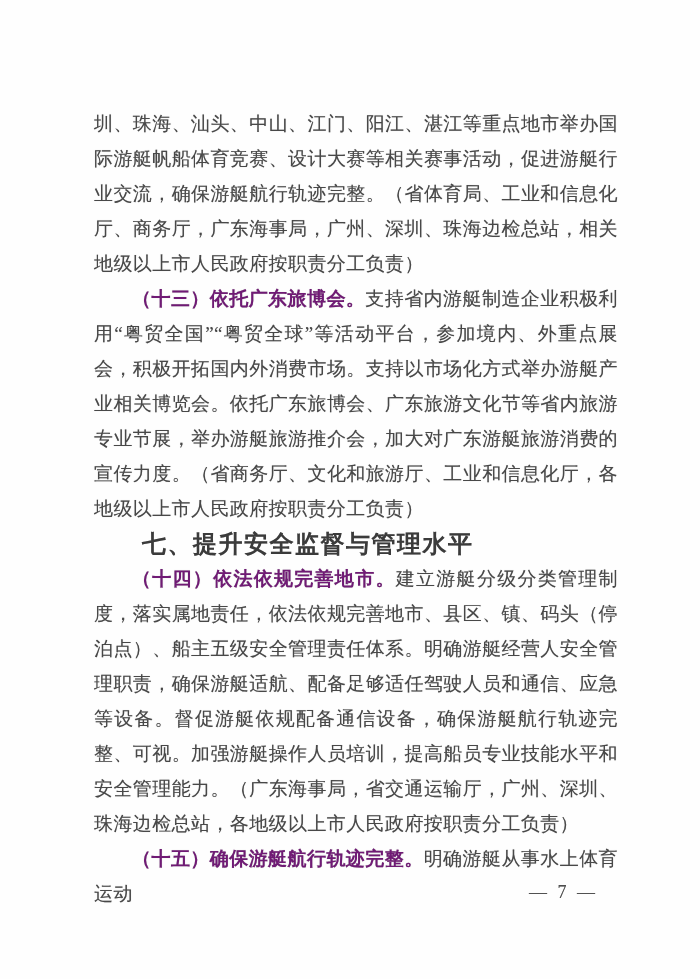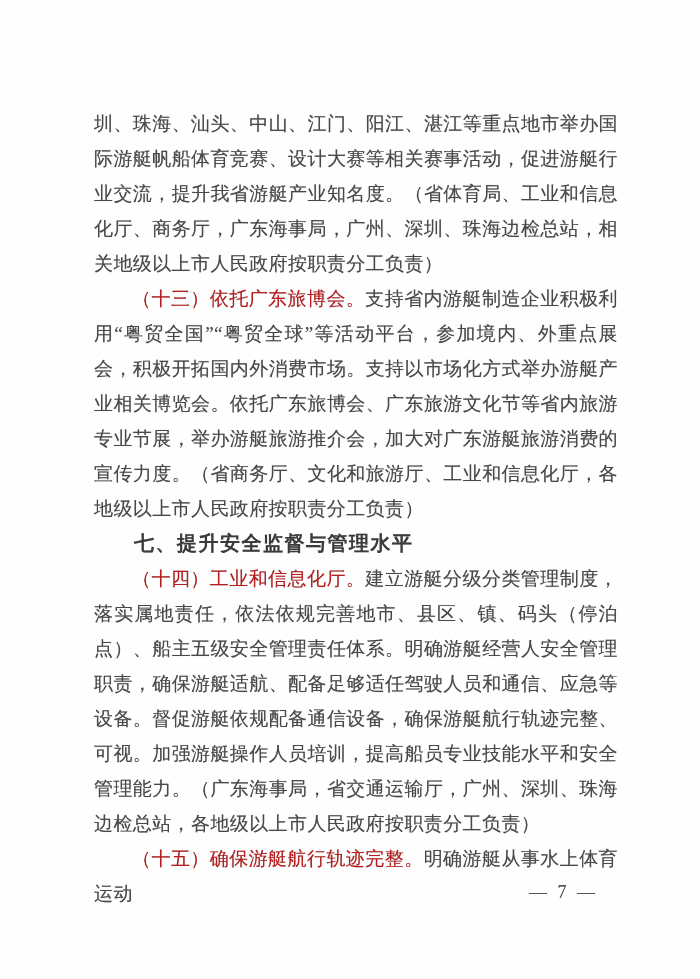--- a/index.html
+++ b/index.html
@@ -27,28 +27,28 @@
     line-height: 35px;
     letter-spacing: 0.4px;
     text-align: justify;
     text-justify: inter-ideograph;
     text-shadow: 0 0 0.7px rgba(72, 72, 72, 0.45);
   }
   .para.item {
     text-indent: 2em;
   }
   .item-head {
-    font-weight: normal;
-    color: #b91c1c;
+    font-weight: bold;
+    color: #701a75;
   }
   .section-heading {
     margin: 0;
     font-family: "Liberation Sans", "DejaVu Sans", sans-serif;
     font-weight: bold;
-    font-size: 20px;
+    font-size: 24px;
     line-height: 35px;
     letter-spacing: 1.5px;
     color: #3b3b3b;
     text-indent: 2em;
     text-shadow: 0 0 0.5px rgba(59, 59, 59, 0.4);
   }
   .page-number {
     position: absolute;
     right: 102px;
     bottom: 76px;
@@ -58,26 +58,26 @@
     text-shadow: 0 0 0.6px rgba(78, 78, 78, 0.45);
     white-space: nowrap;
   }
 </style>
 </head>
 <body>
 
 <div class="page">
   <div class="text-block">
 
-    <p class="para">圳、珠海、汕头、中山、江门、阳江、湛江等重点地市举办国际游艇帆船体育竞赛、设计大赛等相关赛事活动，促进游艇行业交流，提升我省游艇产业知名度。（省体育局、工业和信息化厅、商务厅，广东海事局，广州、深圳、珠海边检总站，相关地级以上市人民政府按职责分工负责）</p>
+    <p class="para">圳、珠海、汕头、中山、江门、阳江、湛江等重点地市举办国际游艇帆船体育竞赛、设计大赛等相关赛事活动，促进游艇行业交流，确保游艇航行轨迹完整。（省体育局、工业和信息化厅、商务厅，广东海事局，广州、深圳、珠海边检总站，相关地级以上市人民政府按职责分工负责）</p>
 
     <p class="para item"><span class="item-head">（十三）</span><span class="item-head">依托广东旅博会。</span><span>支持省内游艇制造企业积极利用“粤贸全国”“粤贸全球”等活动平台，参加境内、外重点展会，积极开拓国内外消费市场。支持以市场化方式举办游艇产业相关博览会。依托广东旅博会、广东旅游文化节等省内旅游专业节展，举办游艇旅游推介会，加大对广东游艇旅游消费的宣传力度。（省商务厅、文化和旅游厅、工业和信息化厅，各地级以上市人民政府按职责分工负责）</span></p>
 
     <h2 class="section-heading">七、提升安全监督与管理水平</h2>
 
-    <p class="para item"><span class="item-head">（十四）</span><span class="item-head">工业和信息化厅。</span><span>建立游艇分级分类管理制度，落实属地责任，依法依规完善地市、县区、镇、码头（停泊点）、船主五级安全管理责任体系。明确游艇经营人安全管理职责，确保游艇适航、配备足够适任驾驶人员和通信、应急等设备。督促游艇依规配备通信设备，确保游艇航行轨迹完整、可视。加强游艇操作人员培训，提高船员专业技能水平和安全管理能力。（广东海事局，省交通运输厅，广州、深圳、珠海边检总站，各地级以上市人民政府按职责分工负责）</span></p>
+    <p class="para item"><span class="item-head">（十四）</span><span class="item-head">依法依规完善地市。</span><span>建立游艇分级分类管理制度，落实属地责任，依法依规完善地市、县区、镇、码头（停泊点）、船主五级安全管理责任体系。明确游艇经营人安全管理职责，确保游艇适航、配备足够适任驾驶人员和通信、应急等设备。督促游艇依规配备通信设备，确保游艇航行轨迹完整、可视。加强游艇操作人员培训，提高船员专业技能水平和安全管理能力。（广东海事局，省交通运输厅，广州、深圳、珠海边检总站，各地级以上市人民政府按职责分工负责）</span></p>
 
     <p class="para item"><span class="item-head">（十五）</span><span class="item-head">确保游艇航行轨迹完整。</span><span>明确游艇从事水上体育运动</span></p>
 
   </div>
 
   <div class="page-number">— 7 —</div>
 </div>
 
 </body></html>

